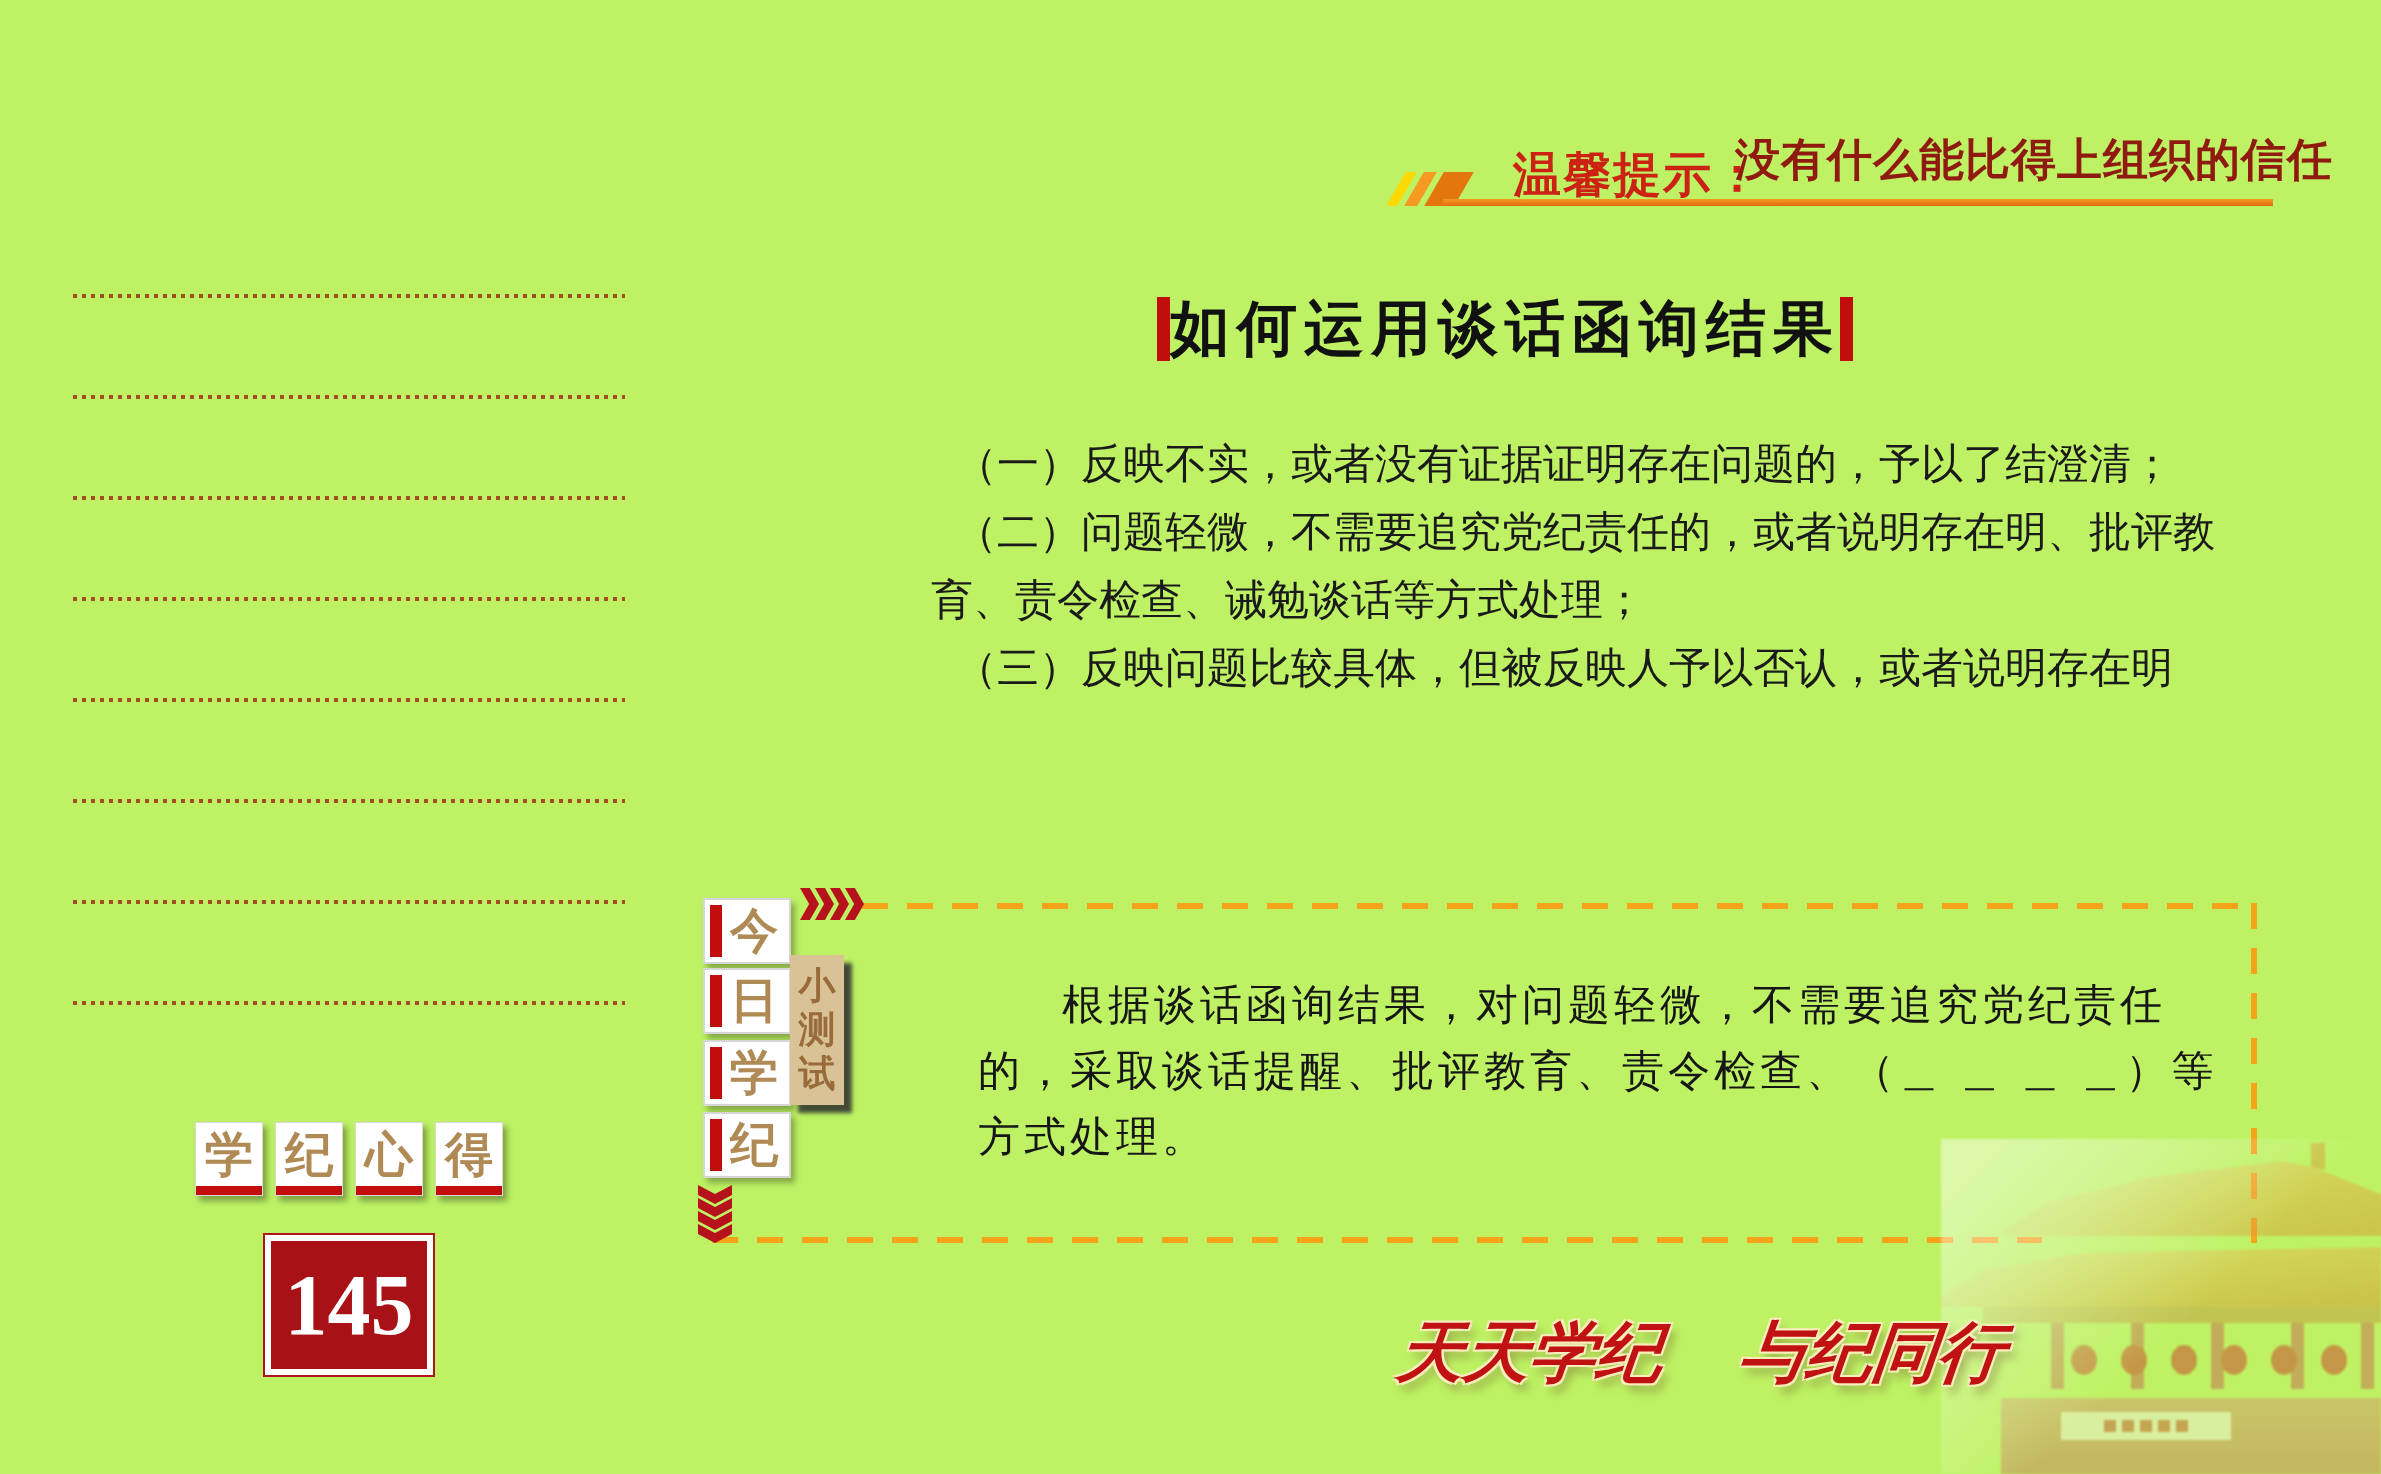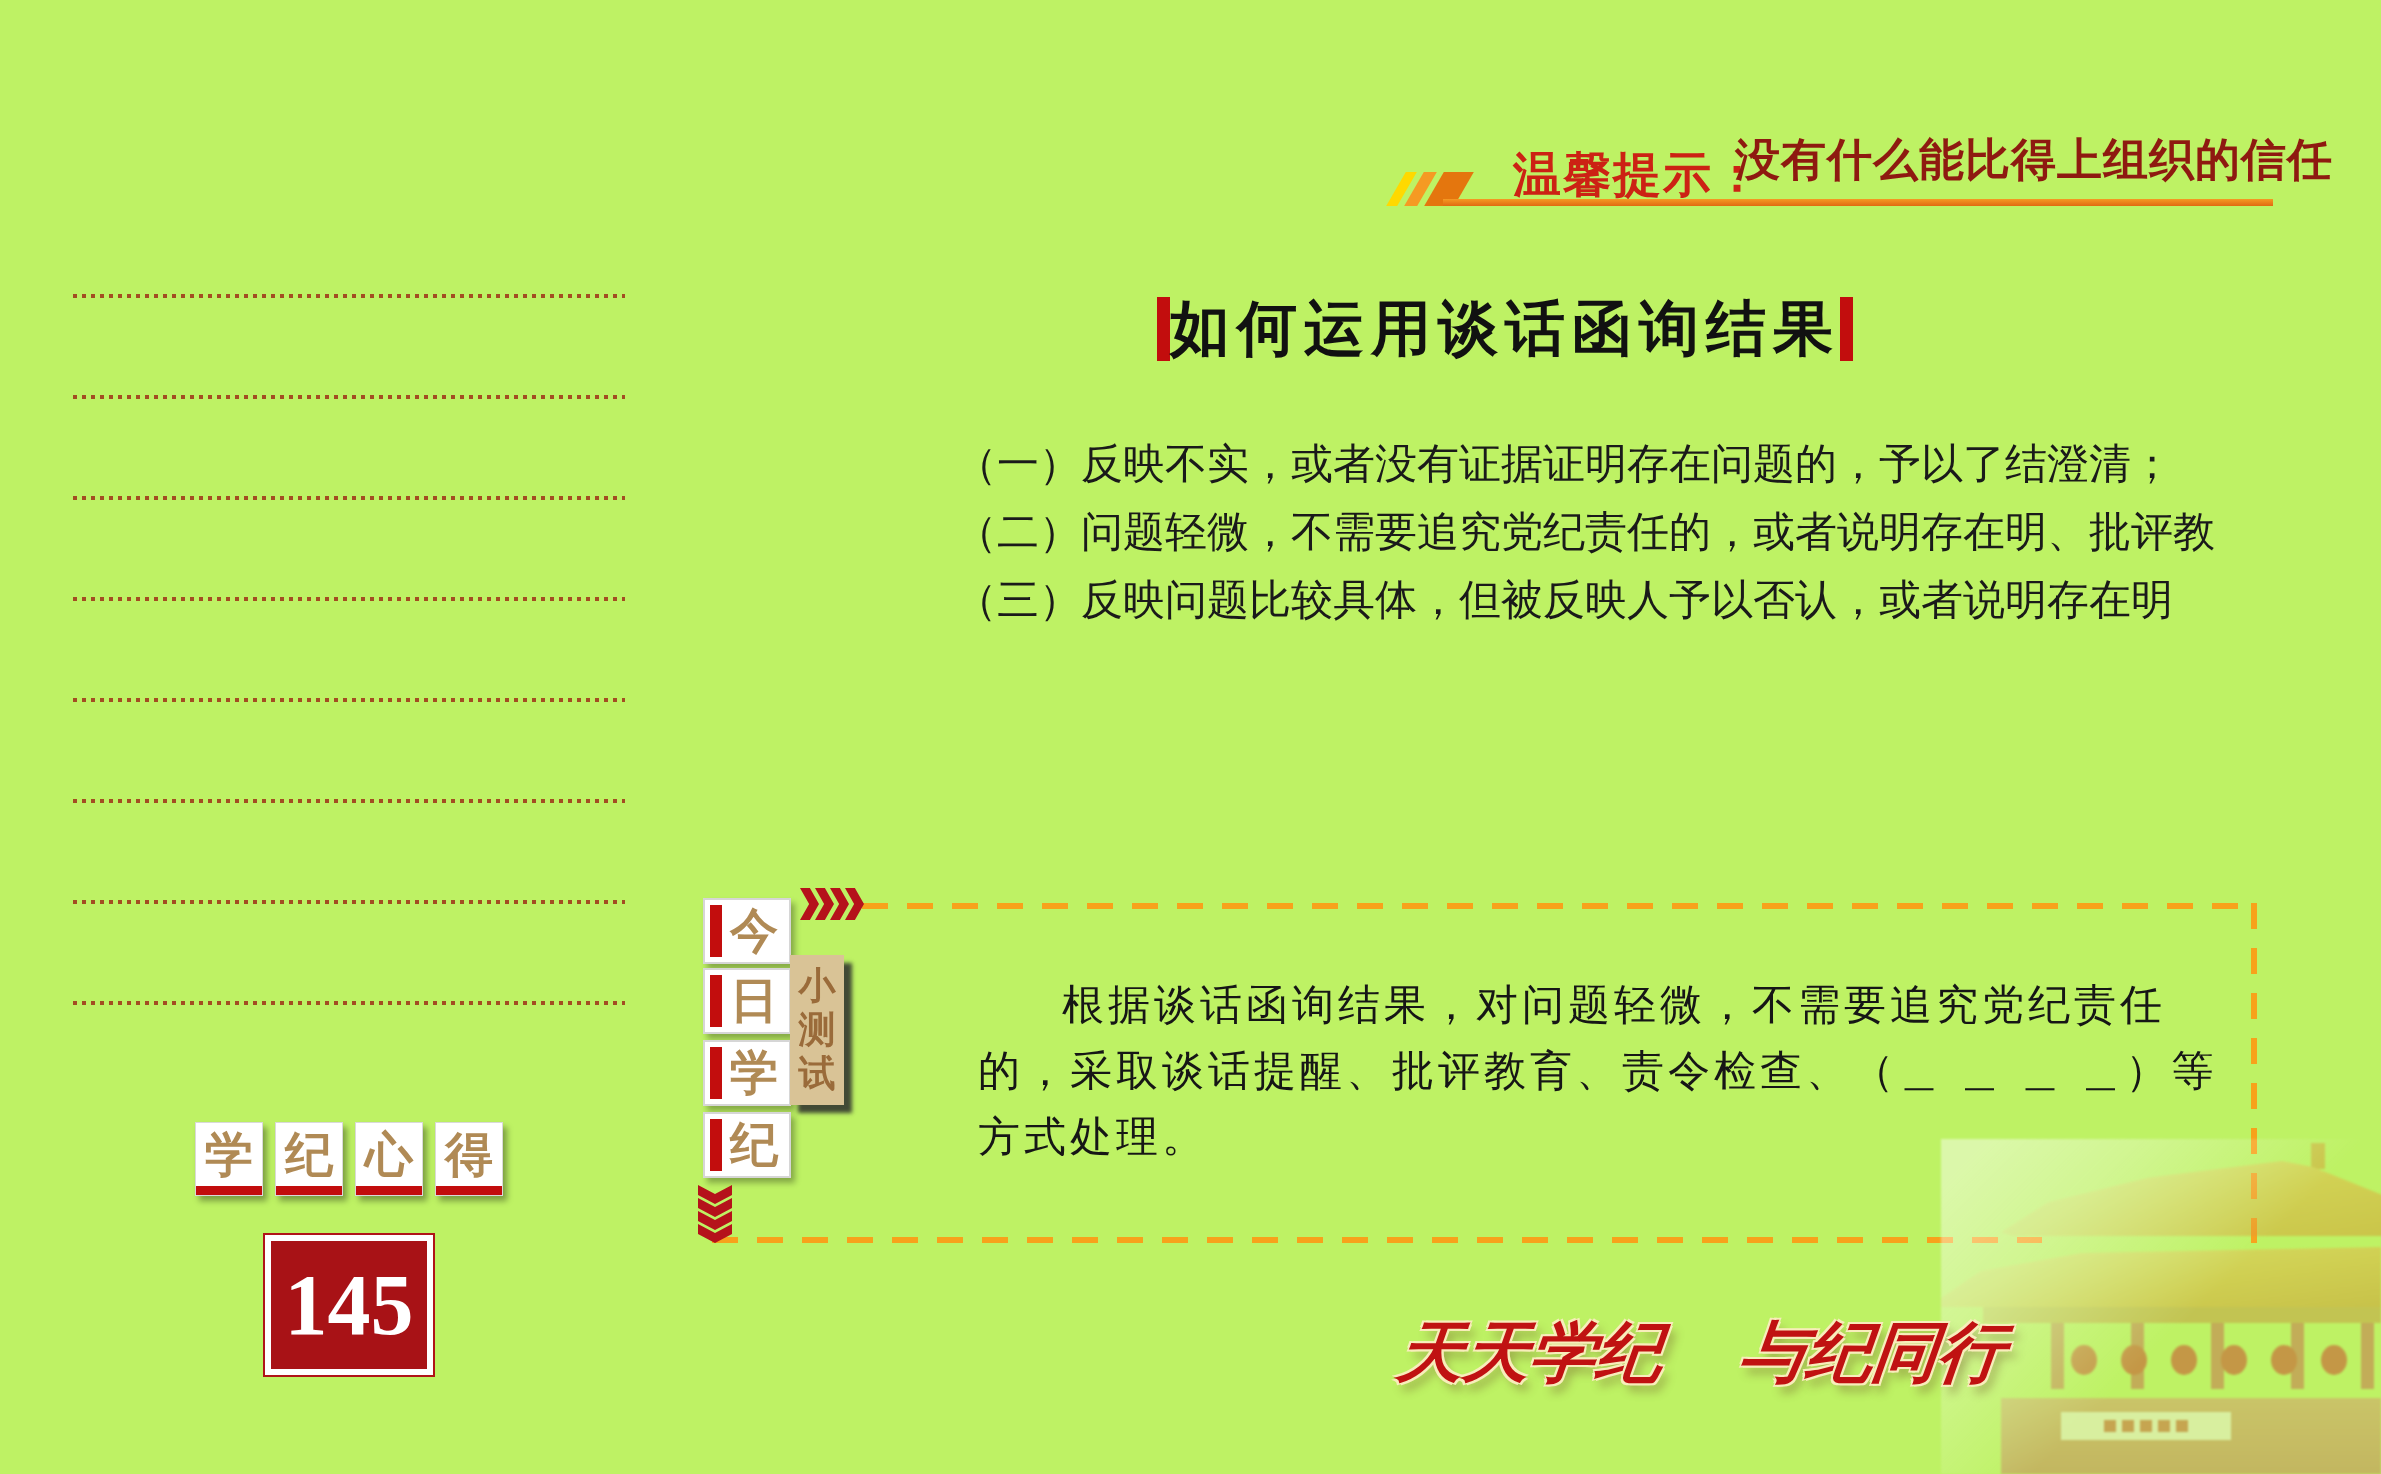--- a/index.html
+++ b/index.html
@@ -167,20 +167,21 @@
 
   <div class="title-block">
     <div class="title-bar"></div>
     <div class="title-text">如何运用谈话函询结果</div>
     <div class="title-bar"></div>
   </div>
 
   <div class="body-text">
     <div class="body-line indent">（一）反映不实，或者没有证据证明存在问题的，予以了结澄清；</div>
     <div class="body-line indent">（二）问题轻微，不需要追究党纪责任的，或者说明存在明、批评教</div>
+    <div class="body-line">育、责令检查、诫勉谈话等方式处理；</div>
     <div class="body-line indent">（三）反映问题比较具体，但被反映人予以否认，或者说明存在明</div>
   </div>
 
   <div>
     <div class="note-line" style="top:294px"></div>
     <div class="note-line" style="top:395px"></div>
     <div class="note-line" style="top:496px"></div>
     <div class="note-line" style="top:597px"></div>
     <div class="note-line" style="top:698px"></div>
     <div class="note-line" style="top:799px"></div>

